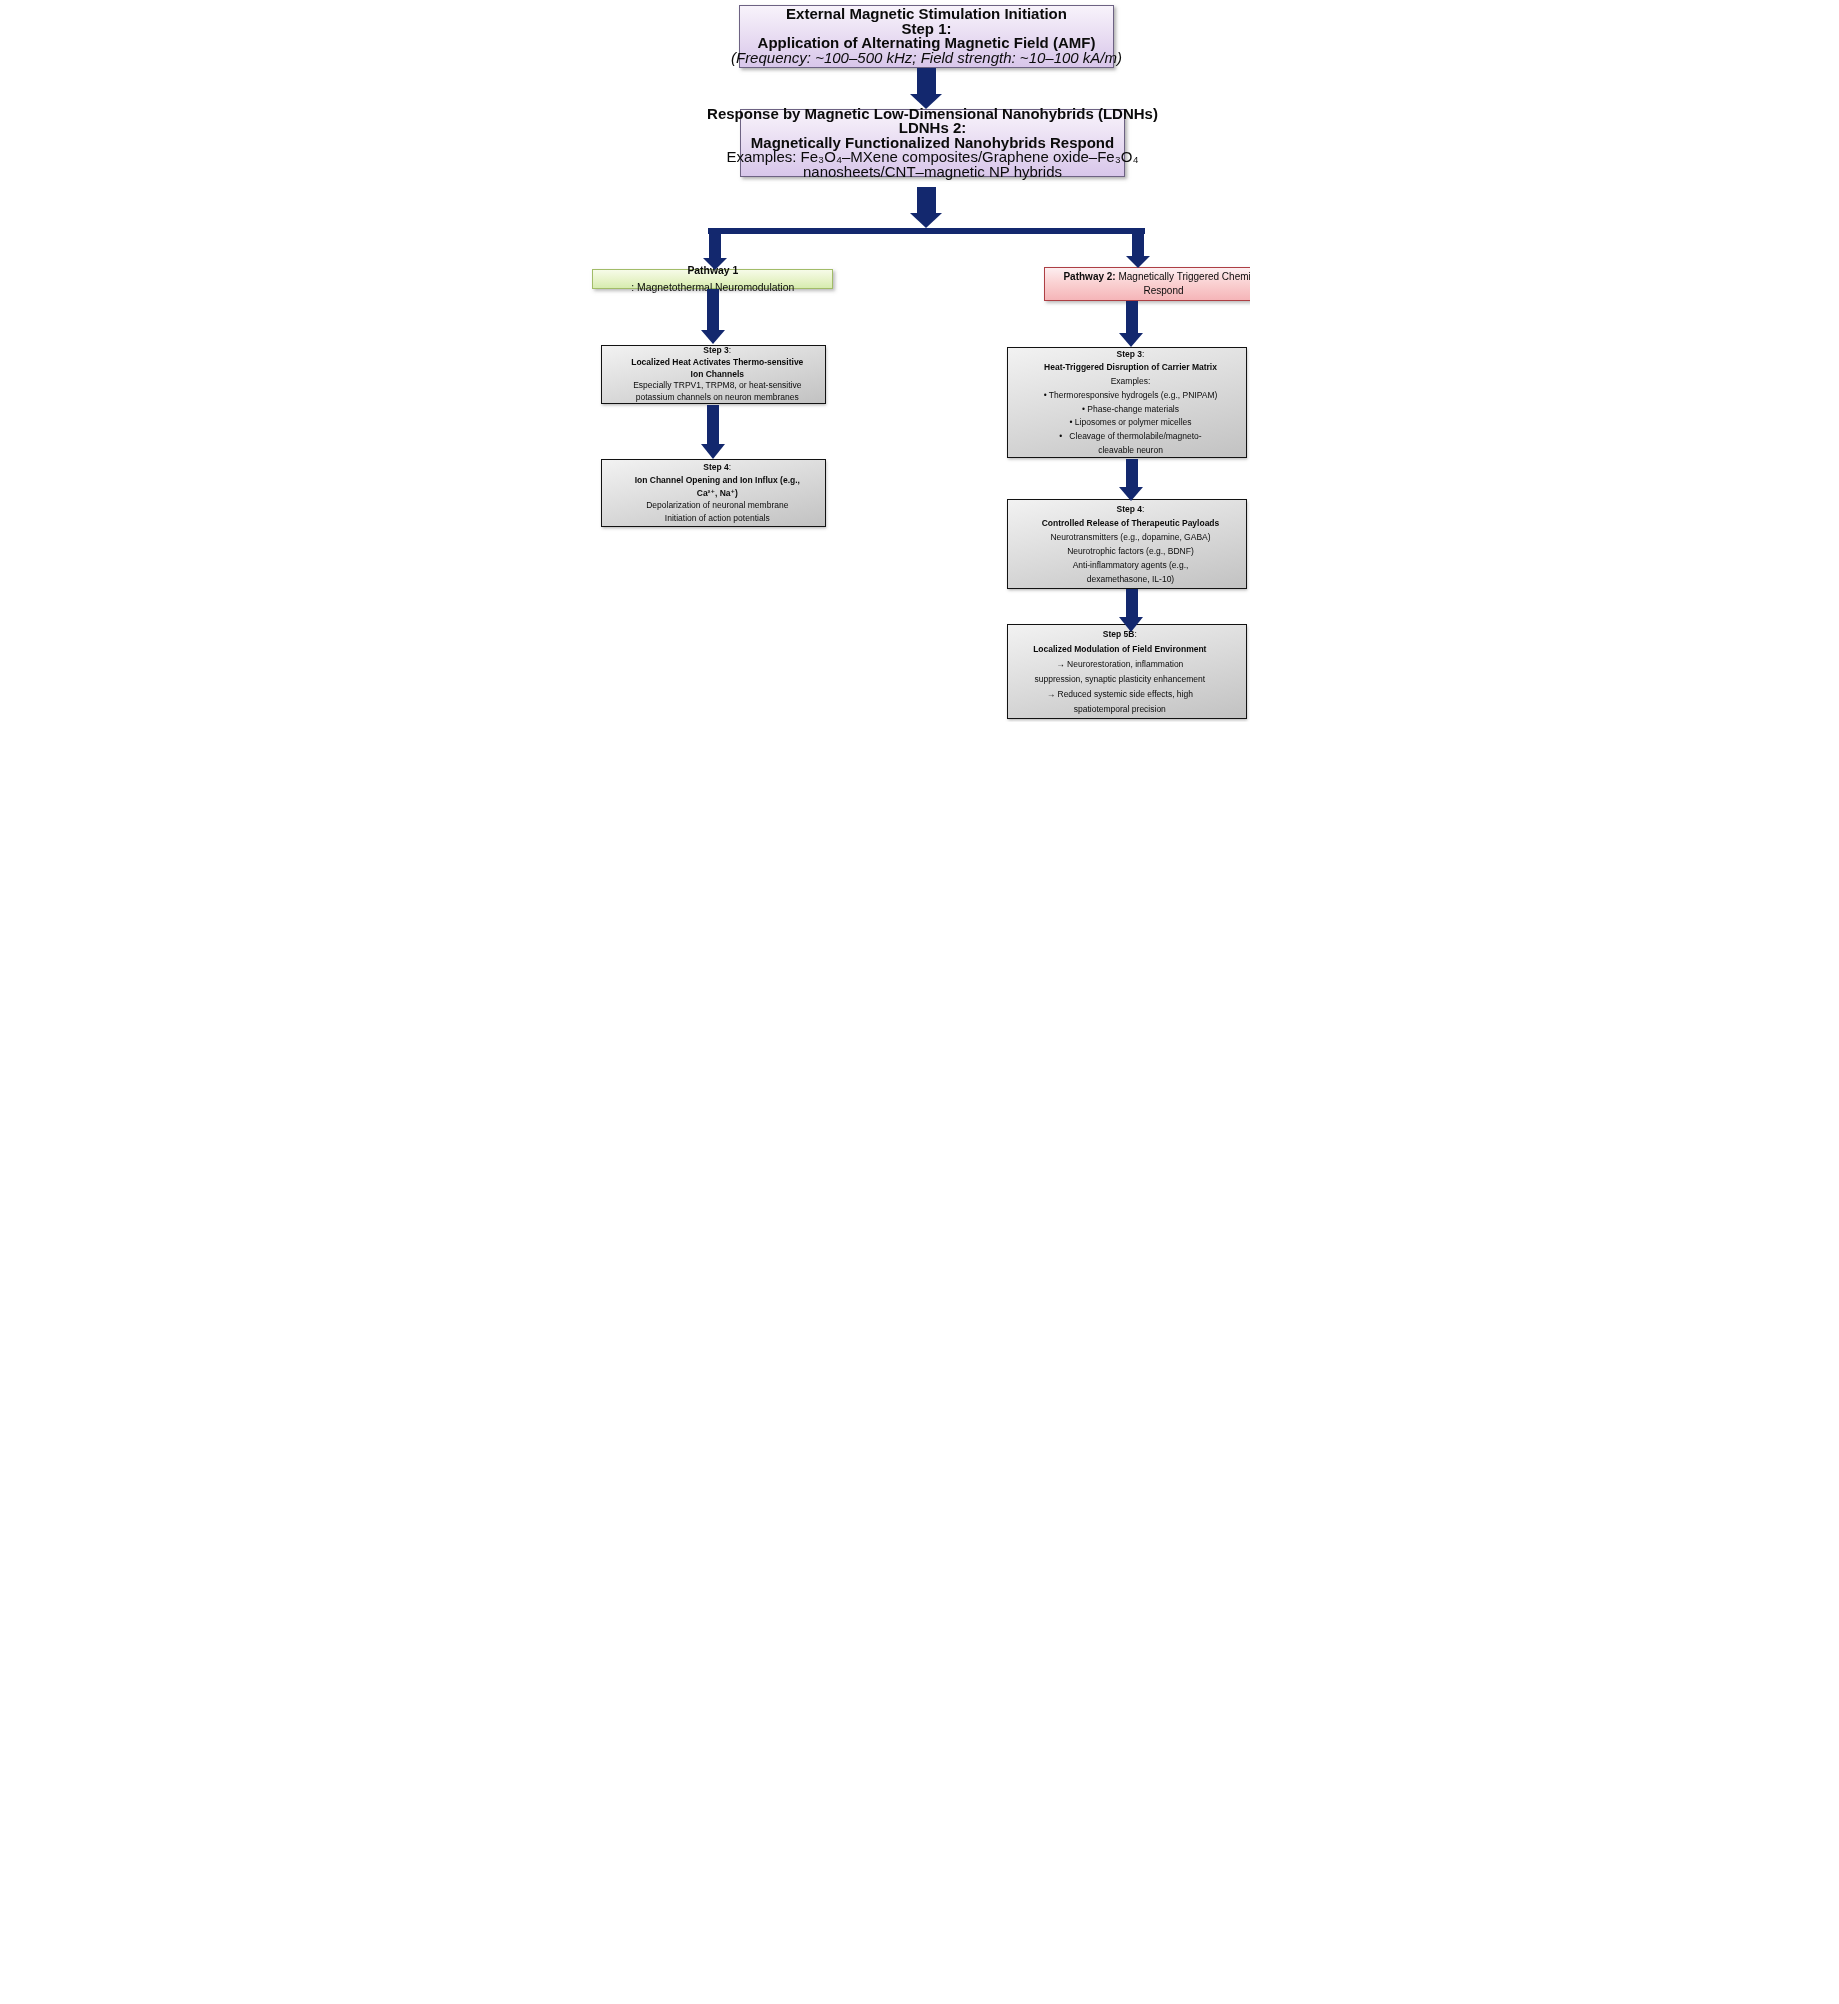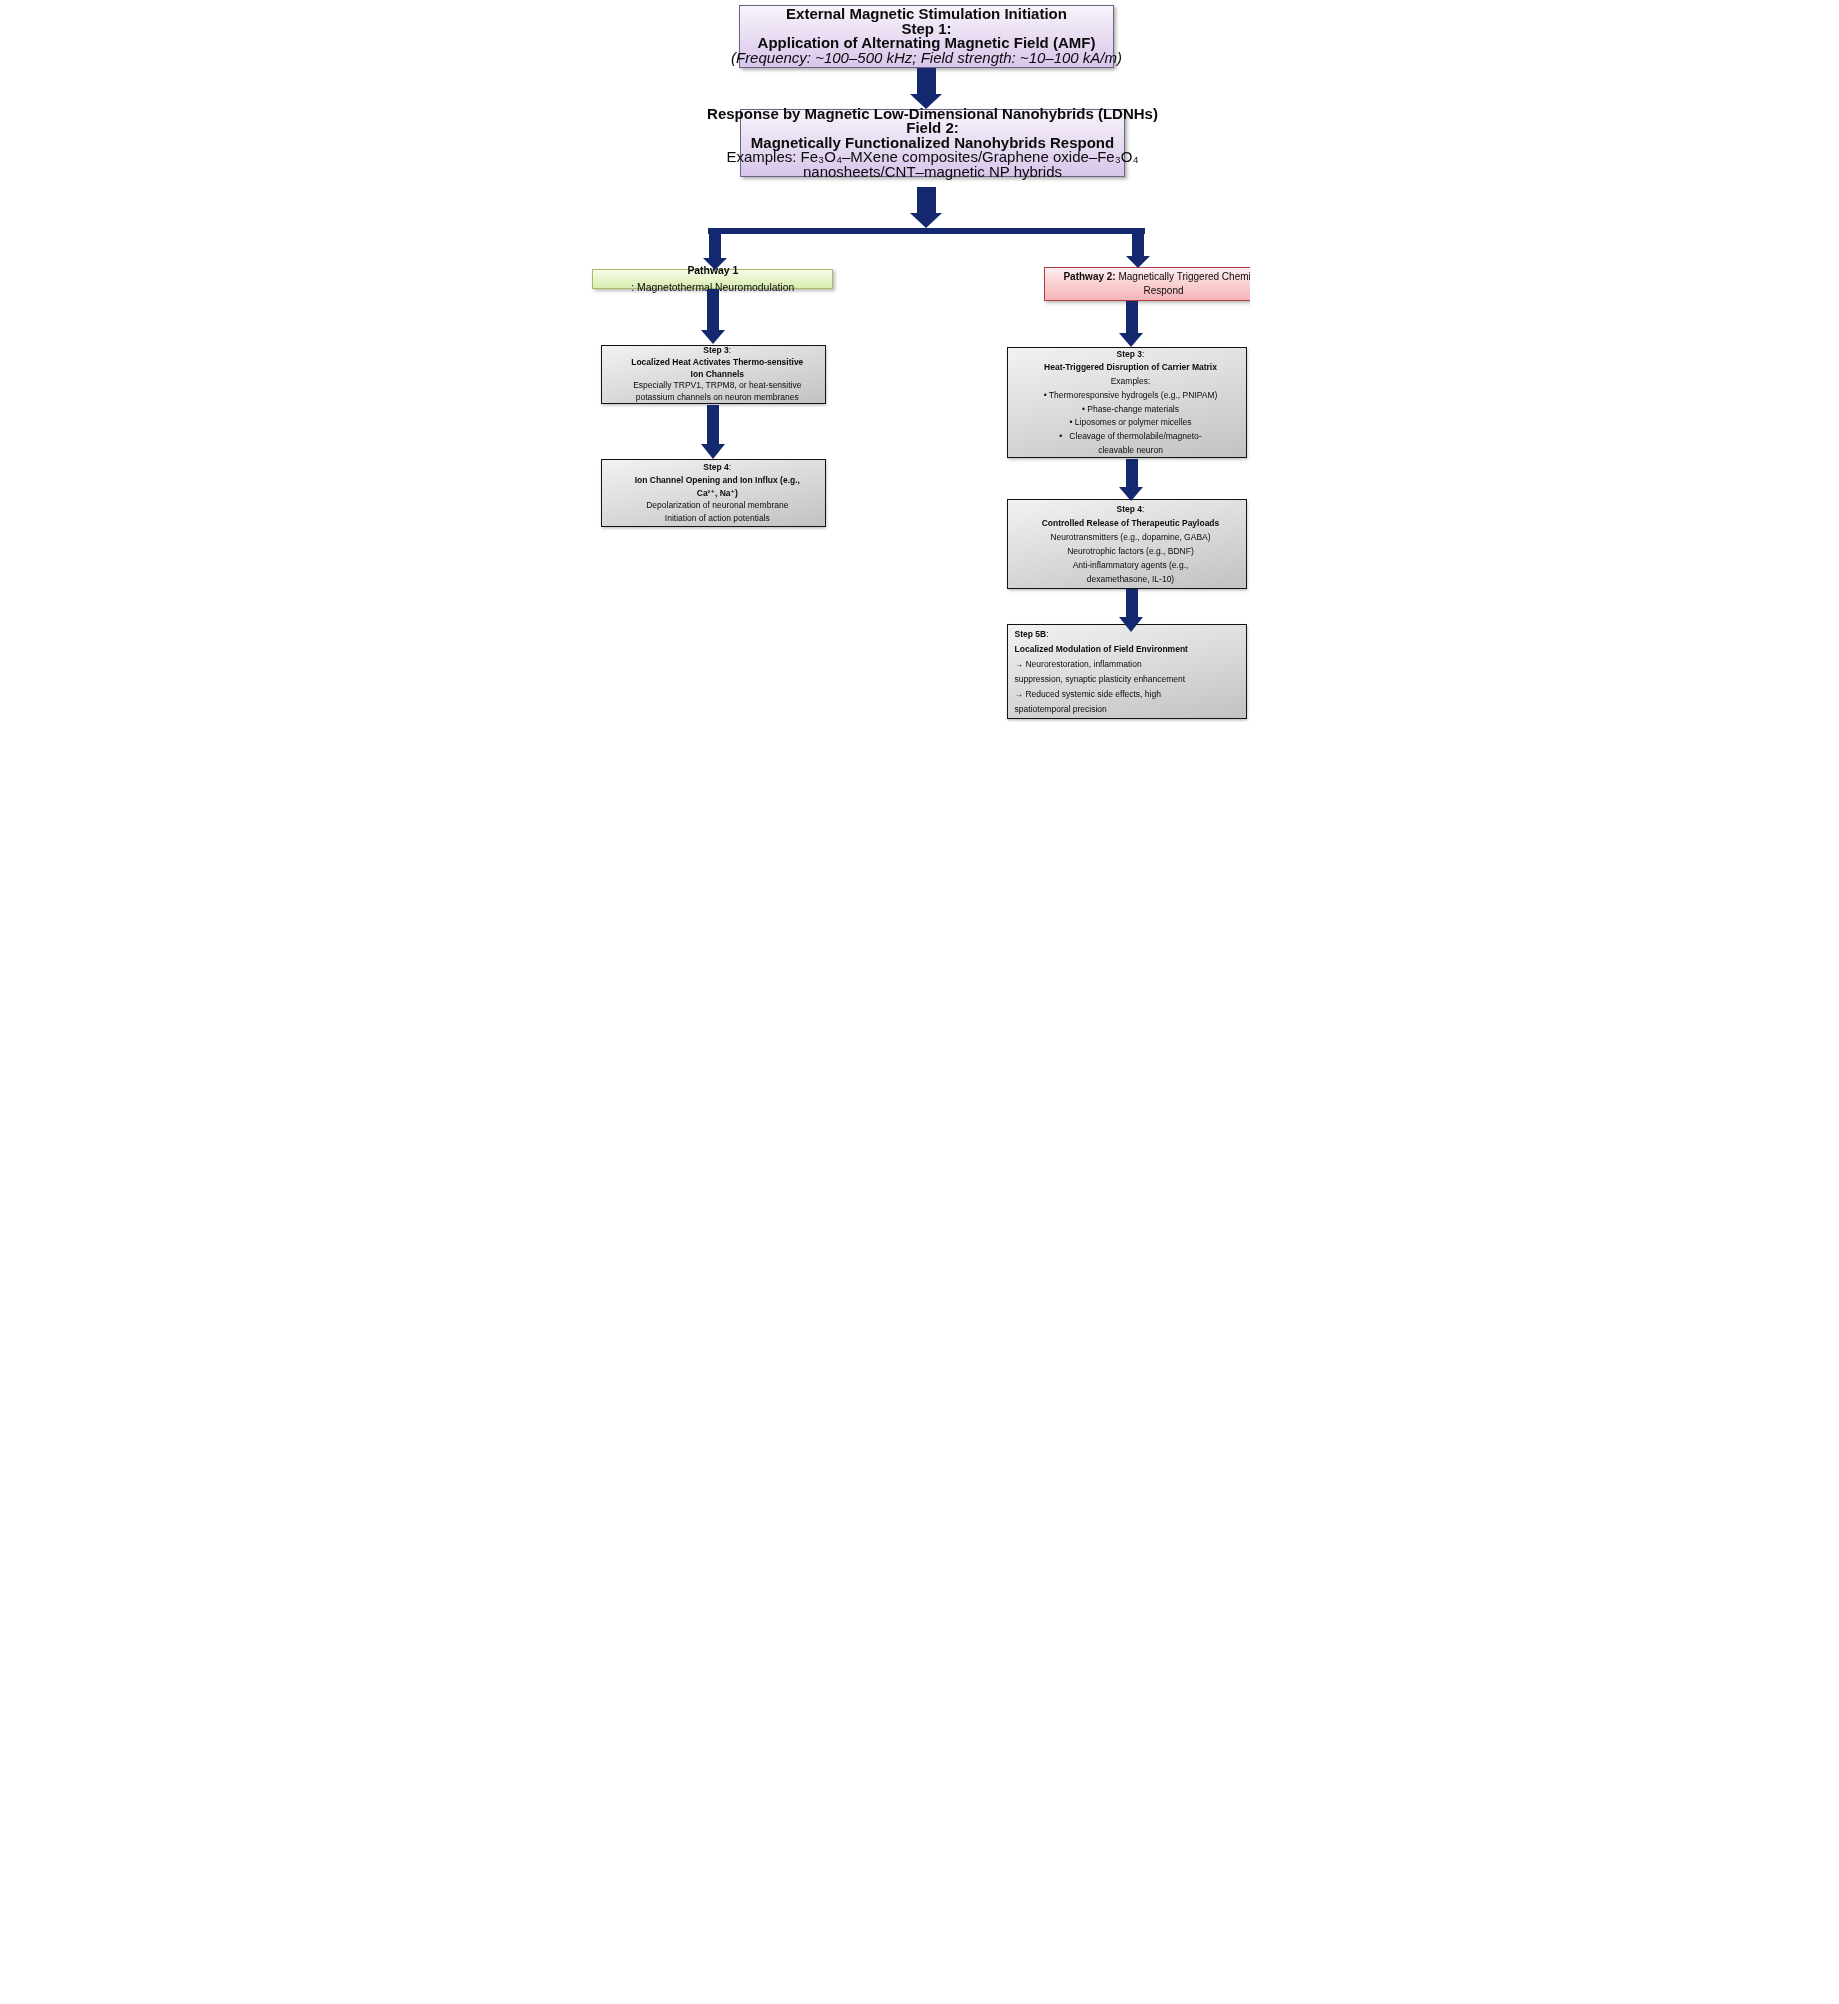--- a/index.html
+++ b/index.html
@@ -37,21 +37,21 @@
     background:linear-gradient(168deg,#f2f2f2 0%,#dadada 50%,#c2c2c2 100%);
     border:1.4px solid #121212;
     box-shadow:1.4px 1.9px 2.8px rgba(100,100,100,.5);
     padding-left:7px;
   }
   .gray .ln{font-size:8.5px;}
   .lh25 .ln{line-height:11.8px;}
   .lh27 .ln{line-height:12.7px;}
   .lh29 .ln{line-height:13.7px;}
   .lh30 .ln{line-height:14px;}
-  .left-align{align-items:flex-start;text-align:left;padding-left:6.6px;padding-right:21px;}
+  .left-align{align-items:center;text-align:left;padding-left:6.6px;padding-right:21px;}
   .left-align .ln{line-height:15px;}
 
   .stem{position:absolute;background:#13286e;z-index:3;}
   .ahead{position:absolute;width:0;height:0;z-index:3;
          border-left:12.7px solid transparent;border-right:12.7px solid transparent;
          border-top:14.6px solid #13286e;}
   .ahead.big{border-left-width:16.5px;border-right-width:16.5px;border-top-width:15.6px;}
 </style>
 </head>
 <body>
@@ -65,21 +65,21 @@
     <div class="ln i">(Frequency: ~100–500 kHz; Field strength: ~10–100 kA/m)</div>
   </div>
 
   <div>
     <div class="stem" style="left:328px;top:68px;width:19px;height:26.4px;"></div>
     <div class="ahead big" style="left:321px;top:94px;"></div>
   </div>
 
   <div class="box purple" style="left:151px;top:109px;width:385px;height:68px;">
     <div class="ln b">Response by Magnetic Low-Dimensional Nanohybrids (LDNHs)</div>
-    <div class="ln b">Field 2:</div>
+    <div class="ln b">LDNHs 2:</div>
     <div class="ln b">Magnetically Functionalized Nanohybrids Respond</div>
     <div class="ln">Examples: Fe₃O₄–MXene composites/Graphene oxide–Fe₃O₄</div>
     <div class="ln">nanosheets/CNT–magnetic NP hybrids</div>
   </div>
 
   <div>
     <div class="stem" style="left:328px;top:187px;width:19px;height:26px;"></div>
     <div class="ahead big" style="left:321px;top:213px;"></div>
   </div>
 

